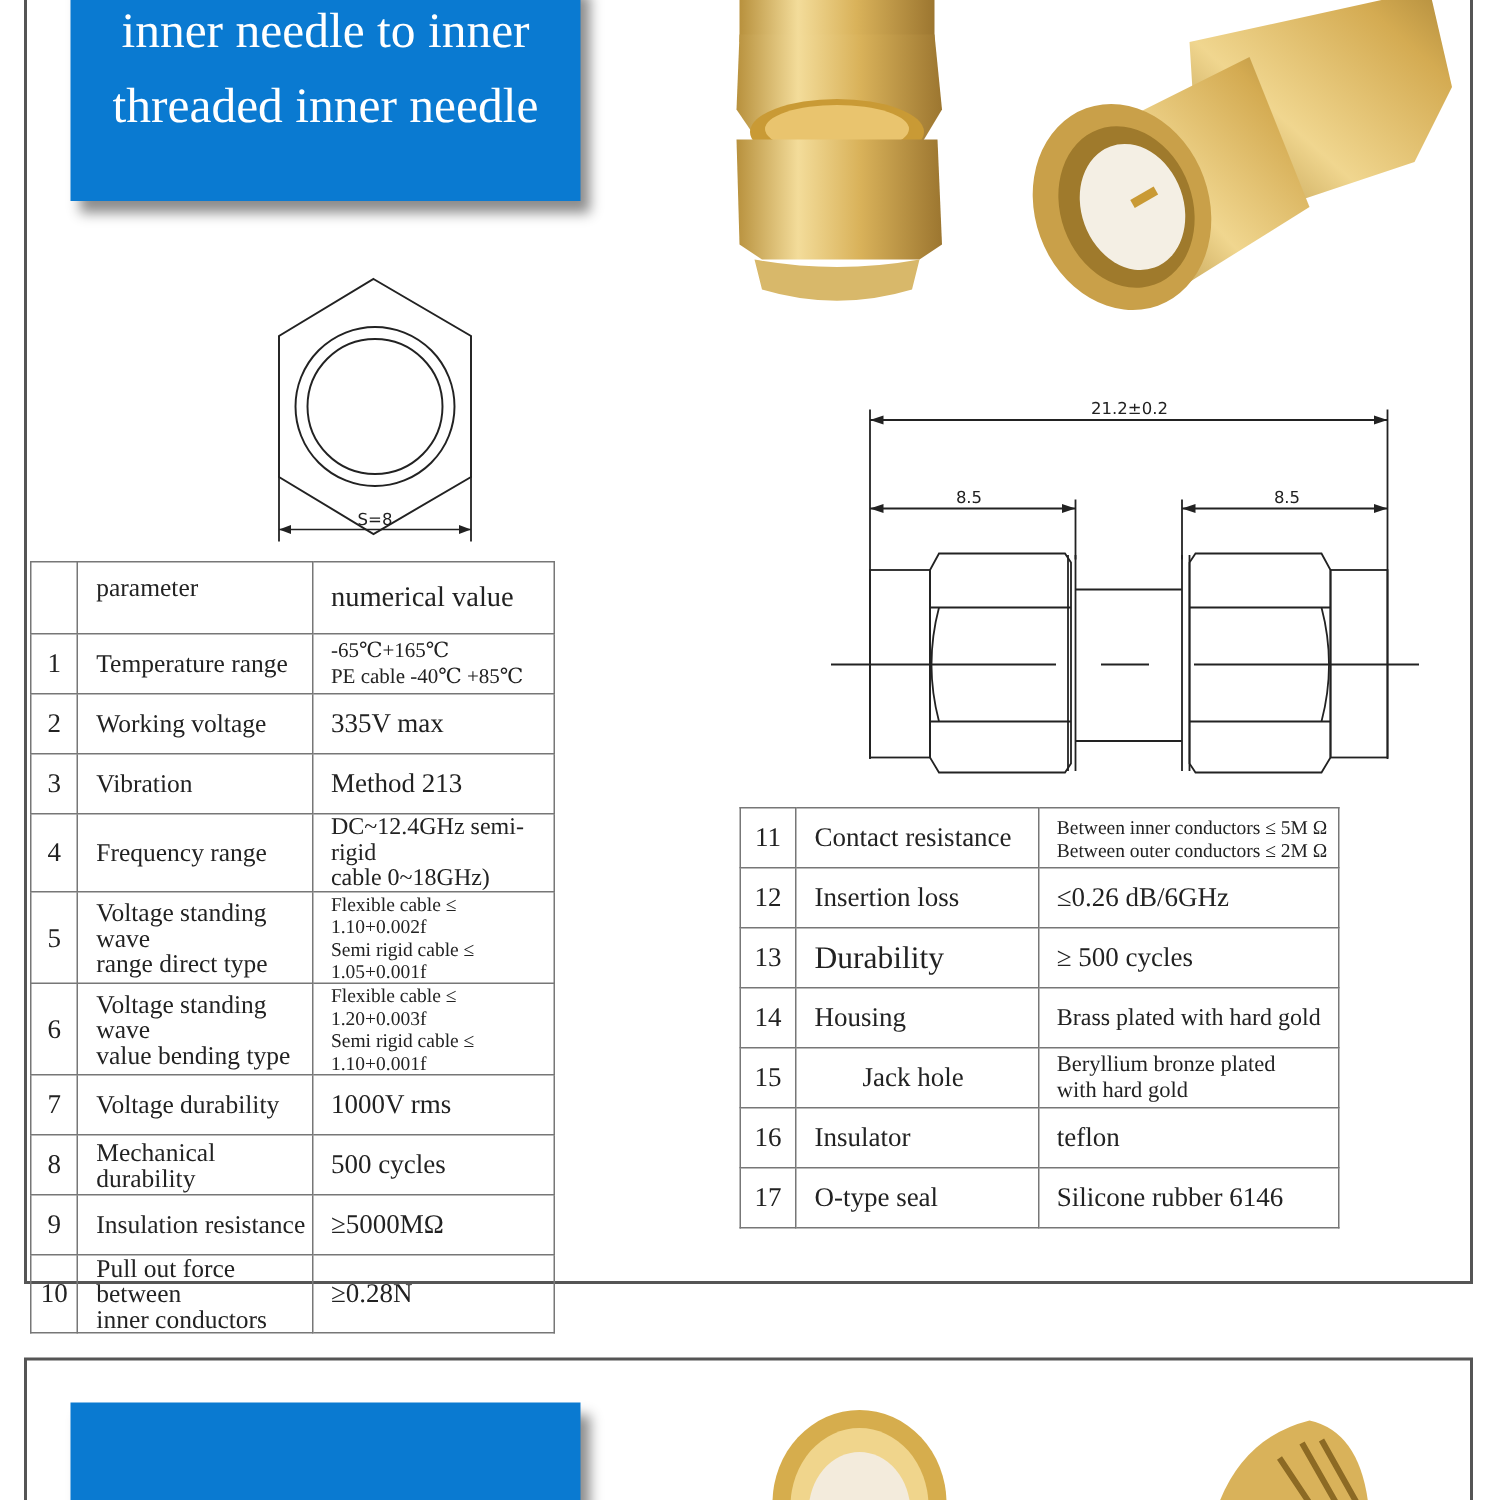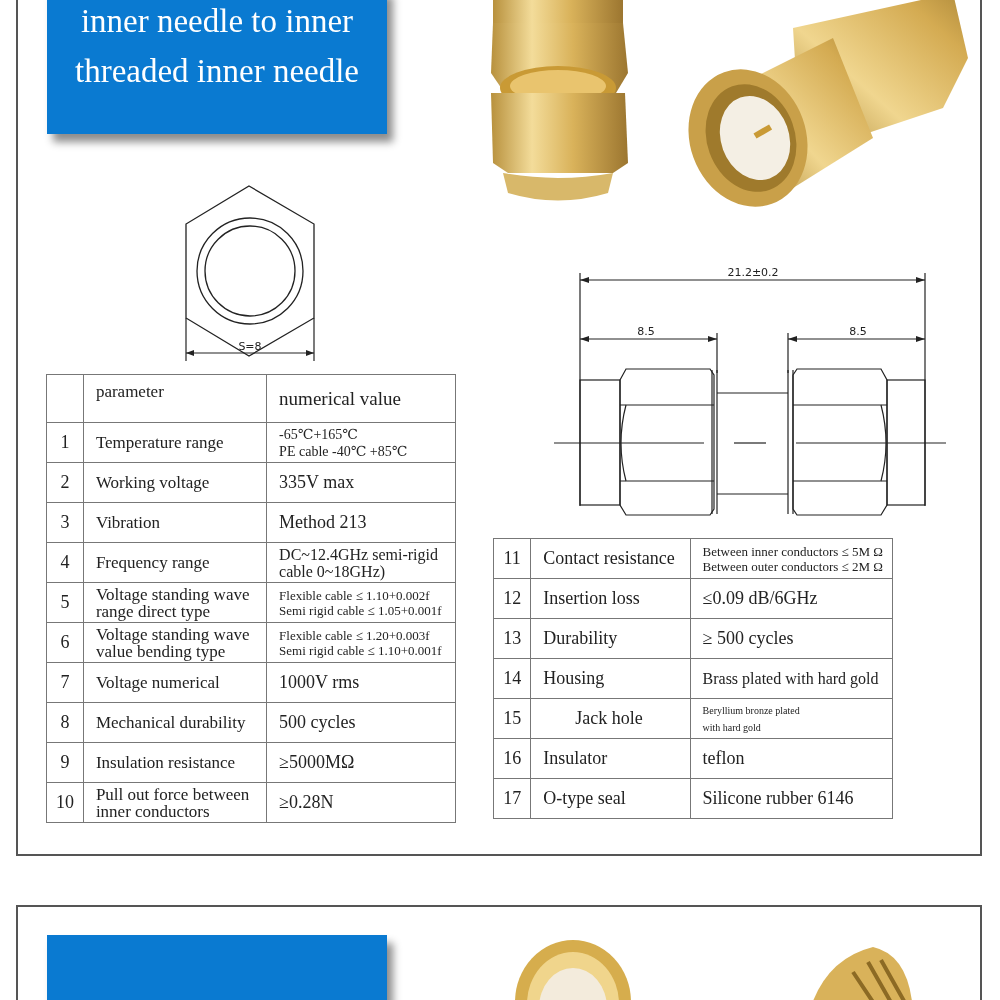--- a/index.html
+++ b/index.html
@@ -13,21 +13,21 @@
   #title1 .l1{margin-top:8px;}
   #title2{top:28px;height:100px;}
   .photo{position:absolute;}
   .tbl{position:absolute;border-collapse:collapse;font-family:"Liberation Serif","DejaVu Serif",serif;}
   .tbl td{border:1.5px solid #777;padding:0 0 0 12px;height:39px;vertical-align:middle;color:#222;}
   .tbl td.num{text-align:center;padding:0;font-size:18px;}
   .tbl td.param{font-size:17px;line-height:17px;}
   .tbl td.val{font-size:18px;line-height:17px;}
   .tbl td.val.small{font-size:14px;line-height:17px;}
   .tbl td.val.tiny{font-size:13px;line-height:15px;}
-  #tblL{left:28px;top:376px;width:410px;}
+  #tblL{left:2px;top:376px;width:350px;}
   #tblR{left:475px;top:540px;width:400px;}
   .drawing{position:absolute;}
   svg text{font-family:"DejaVu Sans","Liberation Sans",sans-serif;}
 </style>
 </head>
 <body>
 
 <div class="section" id="sec1">
 
   <div class="title-box" id="title1">
@@ -183,21 +183,21 @@
             <div>Voltage standing wave</div>
             <div>value bending type</div>
           </td>
       <td class="val tiny">
             <div>Flexible cable ≤ 1.20+0.003f</div>
             <div>Semi rigid cable ≤ 1.10+0.001f</div>
           </td>
     </tr>
     <tr>
       <td class="num">7</td>
-      <td class="param">Voltage numerical</td>
+      <td class="param">Voltage durability</td>
       <td class="val">1000V rms</td>
     </tr>
     <tr>
       <td class="num">8</td>
       <td class="param">Mechanical durability</td>
       <td class="val">500 cycles</td>
     </tr>
     <tr>
       <td class="num">9</td>
       <td class="param">Insulation resistance</td>
@@ -225,36 +225,36 @@
       <td class="num">11</td>
       <td class="param" style="font-size:18px;">Contact resistance</td>
       <td class="val tiny">
             <div>Between inner conductors ≤ 5M Ω</div>
             <div>Between outer conductors ≤ 2M Ω</div>
           </td>
     </tr>
     <tr>
       <td class="num">12</td>
       <td class="param" style="font-size:18px;">Insertion loss</td>
-      <td class="val">≤0.09 dB/6GHz</td>
+      <td class="val">≤0.26 dB/6GHz</td>
     </tr>
     <tr>
       <td class="num">13</td>
-      <td class="param" style="font-size:18px;">Durability</td>
+      <td class="param" style="font-size:21px;">Durability</td>
       <td class="val">≥ 500 cycles</td>
     </tr>
     <tr>
       <td class="num">14</td>
       <td class="param" style="font-size:18px;">Housing</td>
       <td class="val" style="font-size:16px;">Brass plated with hard gold</td>
     </tr>
     <tr>
       <td class="num">15</td>
       <td class="param" style="font-size:18px;padding-left:44px;">Jack hole</td>
-      <td class="val" style="font-size:10px;line-height:17px;">
+      <td class="val" style="font-size:15px;line-height:17px;">
             <div>Beryllium bronze plated</div>
             <div>with hard gold</div>
           </td>
     </tr>
     <tr>
       <td class="num">16</td>
       <td class="param" style="font-size:18px;">Insulator</td>
       <td class="val">teflon</td>
     </tr>
     <tr>

